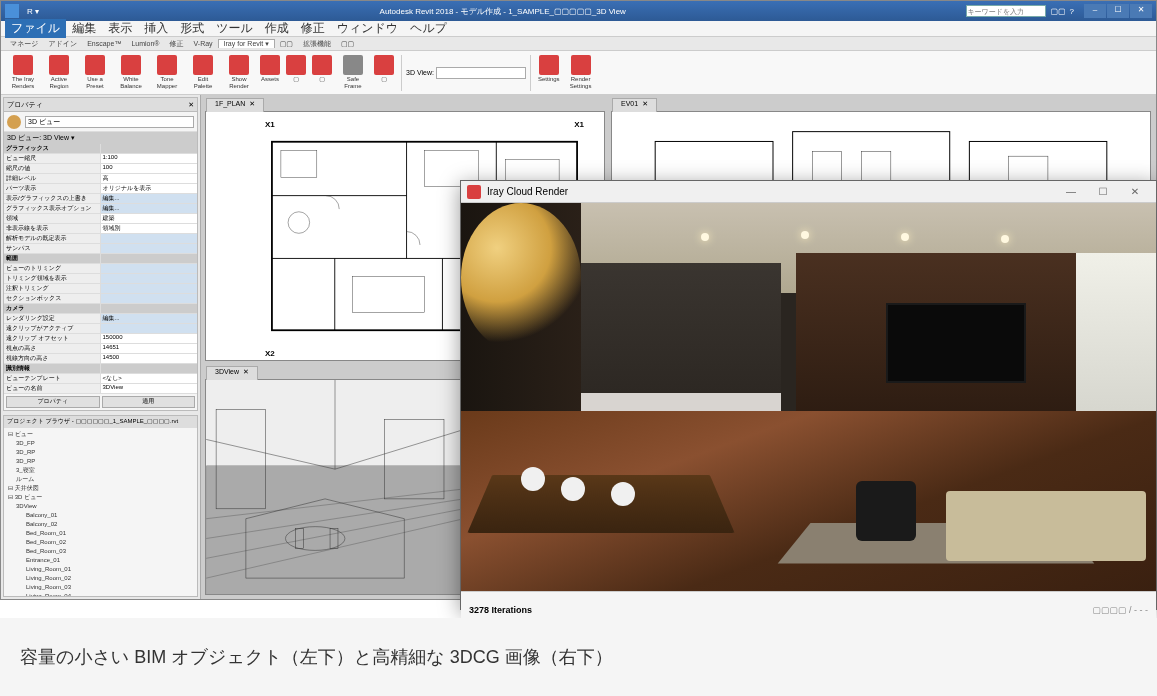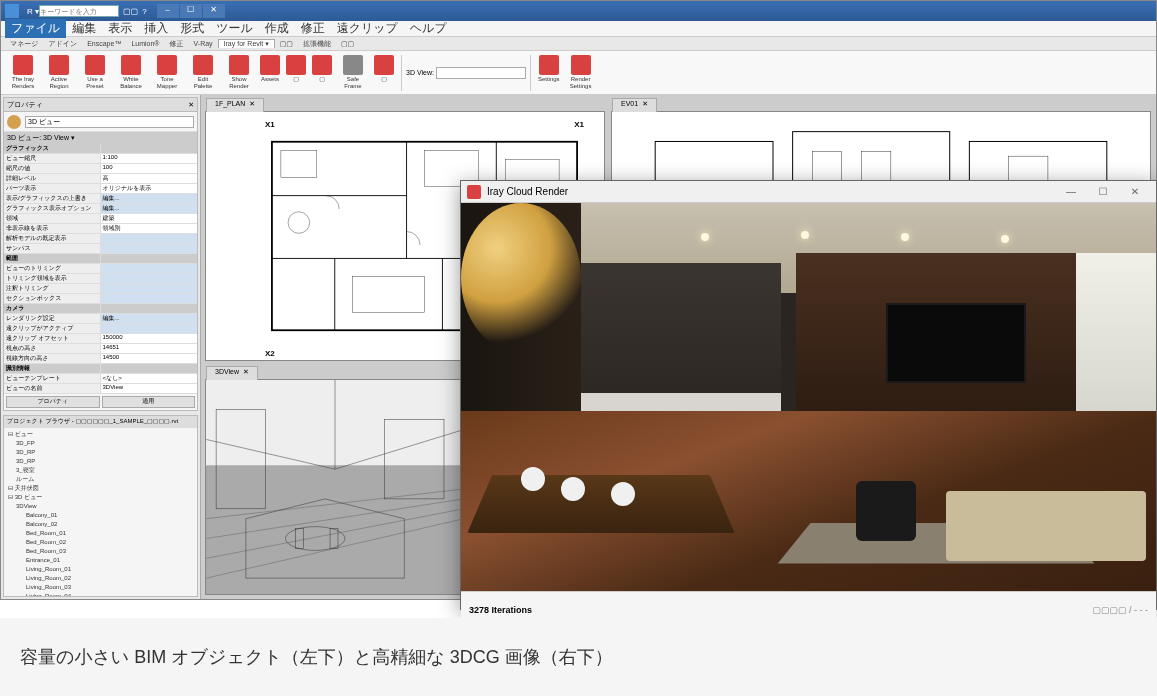--- a/index.html
+++ b/index.html
@@ -121,20 +121,21 @@
 </head>
 <body>
 
 <div class="app-window">
 
   <div class="titlebar">
     <div class="titlebar-left">
       <div class="icon"></div>
       <span>R ▾</span>
     </div>
+    <div class="titlebar-center">Autodesk Revit 2018 - モデル作成 - 1_SAMPLE_▢▢▢▢▢_3D View</div>
     <div class="titlebar-right">
       <input type="text" style="width: 80px; height: 12px; font-size: 7px; border: 1px solid rgb(119, 170, 170);" placeholder="キーワードを入力">
       <span>▢▢</span>
       <span>?</span>
       <div class="win-btns">
         <div class="win-btn">–</div>
         <div class="win-btn">☐</div>
         <div class="win-btn">✕</div>
       </div>
     </div>
@@ -142,21 +143,21 @@
 
   <div class="menubar">
     <span class="menu-item active">ファイル</span>
     <span class="menu-item">編集</span>
     <span class="menu-item">表示</span>
     <span class="menu-item">挿入</span>
     <span class="menu-item">形式</span>
     <span class="menu-item">ツール</span>
     <span class="menu-item">作成</span>
     <span class="menu-item">修正</span>
-    <span class="menu-item">遠クリップ</span>
+    <span class="menu-item">ウィンドウ</span>
     <span class="menu-item">ヘルプ</span>
   </div>
 
   <div class="tabbar">
     <span class="tab-item">マネージ</span>
     <span class="tab-item">アドイン</span>
     <span class="tab-item">Enscape™</span>
     <span class="tab-item">Lumion®</span>
     <span class="tab-item">修正</span>
     <span class="tab-item">V-Ray</span>

